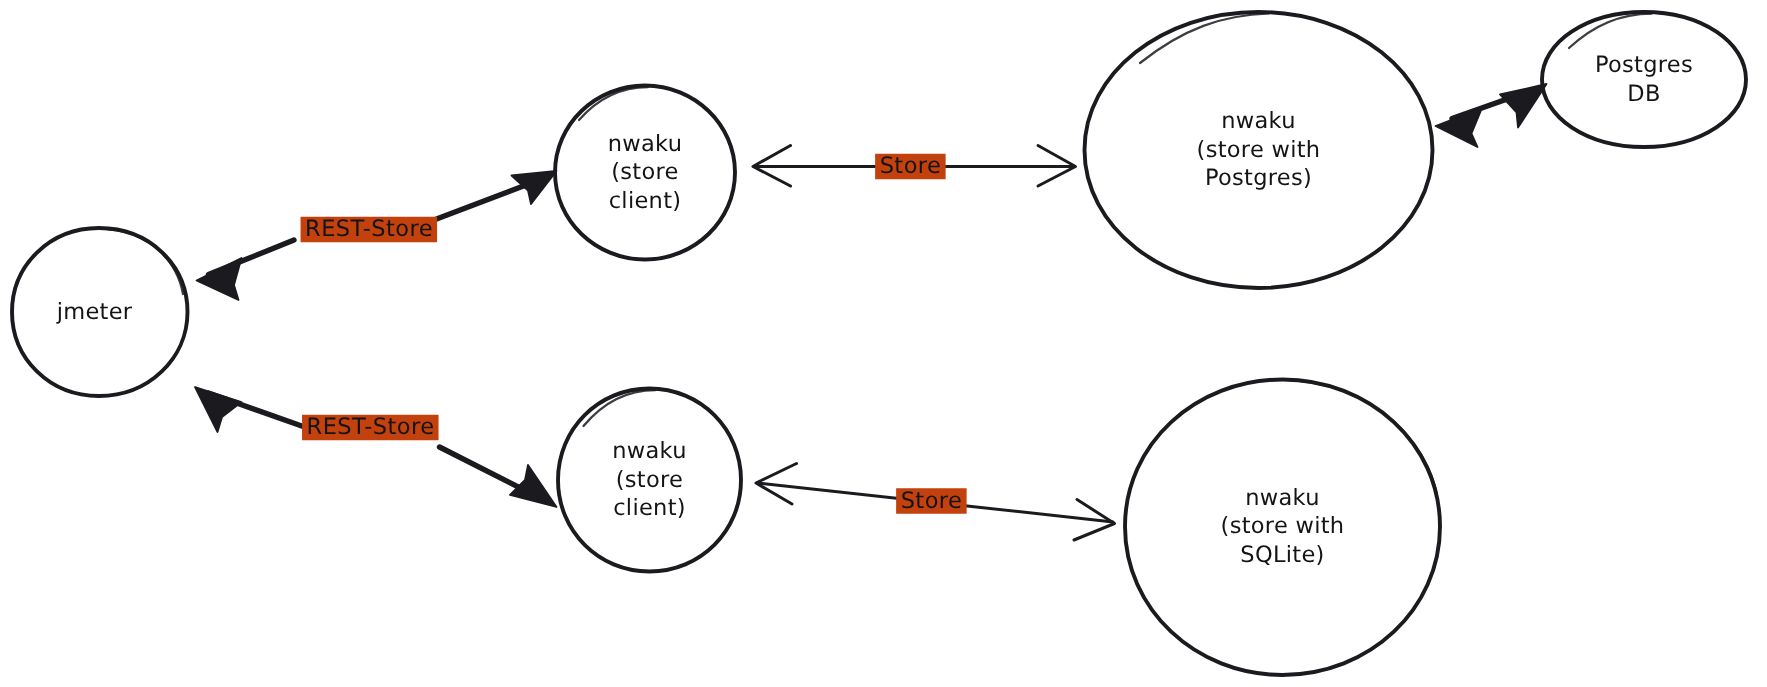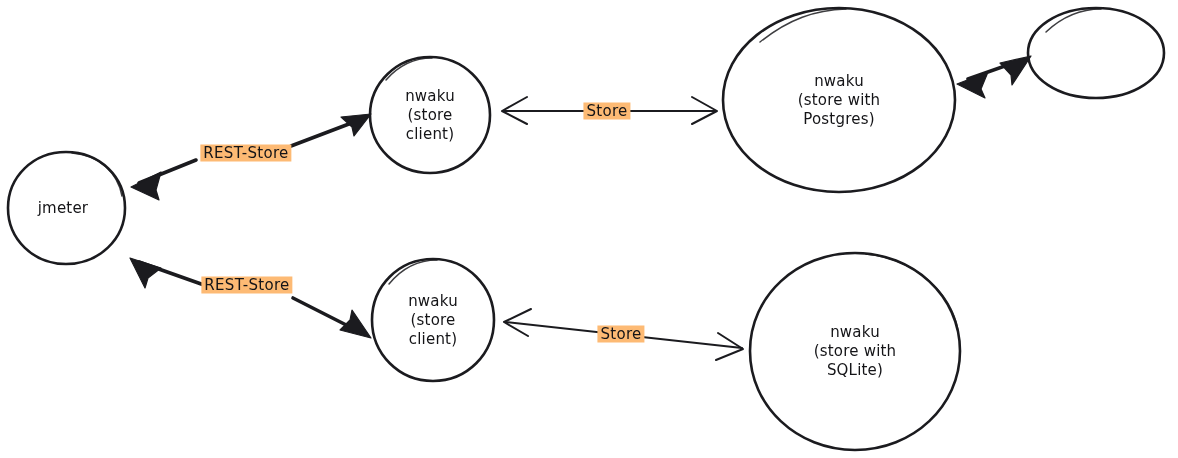--- a/index.html
+++ b/index.html
@@ -73,21 +73,21 @@
     pointer-events: none;
     user-select: none;
   }
   .edge-label {
     position: absolute;
     color: #141417;
     font-family: "DejaVu Sans", sans-serif;
     font-size: 15px;
     line-height: 17px;
     letter-spacing: .3px;
-    background: #fdba74;
+    background: #c2410c;
     padding: 0 3px;
     white-space: nowrap;
     transform: translate(-50%, -50%);
     user-select: none;
   }
 </style>
 </head>
 <body>
 
 <div id="diagram-root">
@@ -166,20 +166,22 @@
   <div class="node-label" style="left:63px; top:208px;">jmeter</div>
 
   <div class="node-label" style="left:430px; top:115px;">nwaku
 (store
 client)</div>
 
   <div class="node-label" style="left:839px; top:100px;">nwaku
 (store with
 Postgres)</div>
 
+  <div class="node-label" style="left:1096px; top:53px;">Postgres
+DB</div>
 
   <div class="node-label" style="left:433px; top:320px;">nwaku
 (store
 client)</div>
 
   <div class="node-label" style="left:855px; top:351px;">nwaku
 (store with
 SQLite)</div>
 
   <div class="edge-label" style="left:246px; top:153px;">REST-Store</div>

